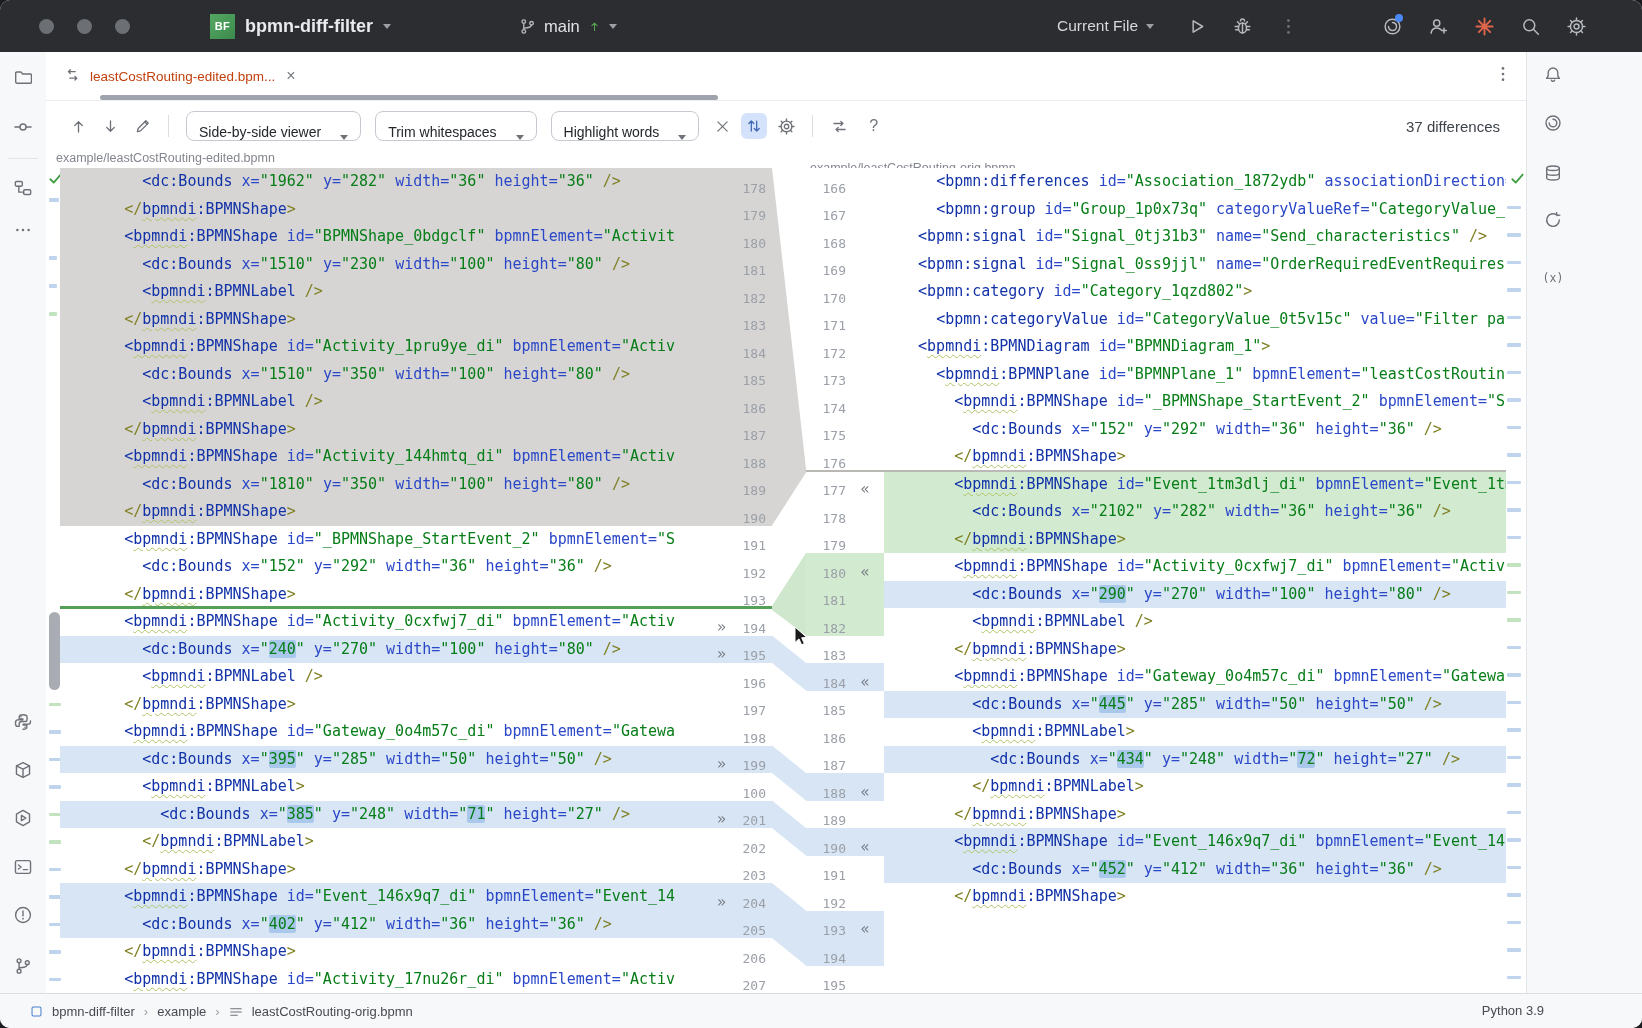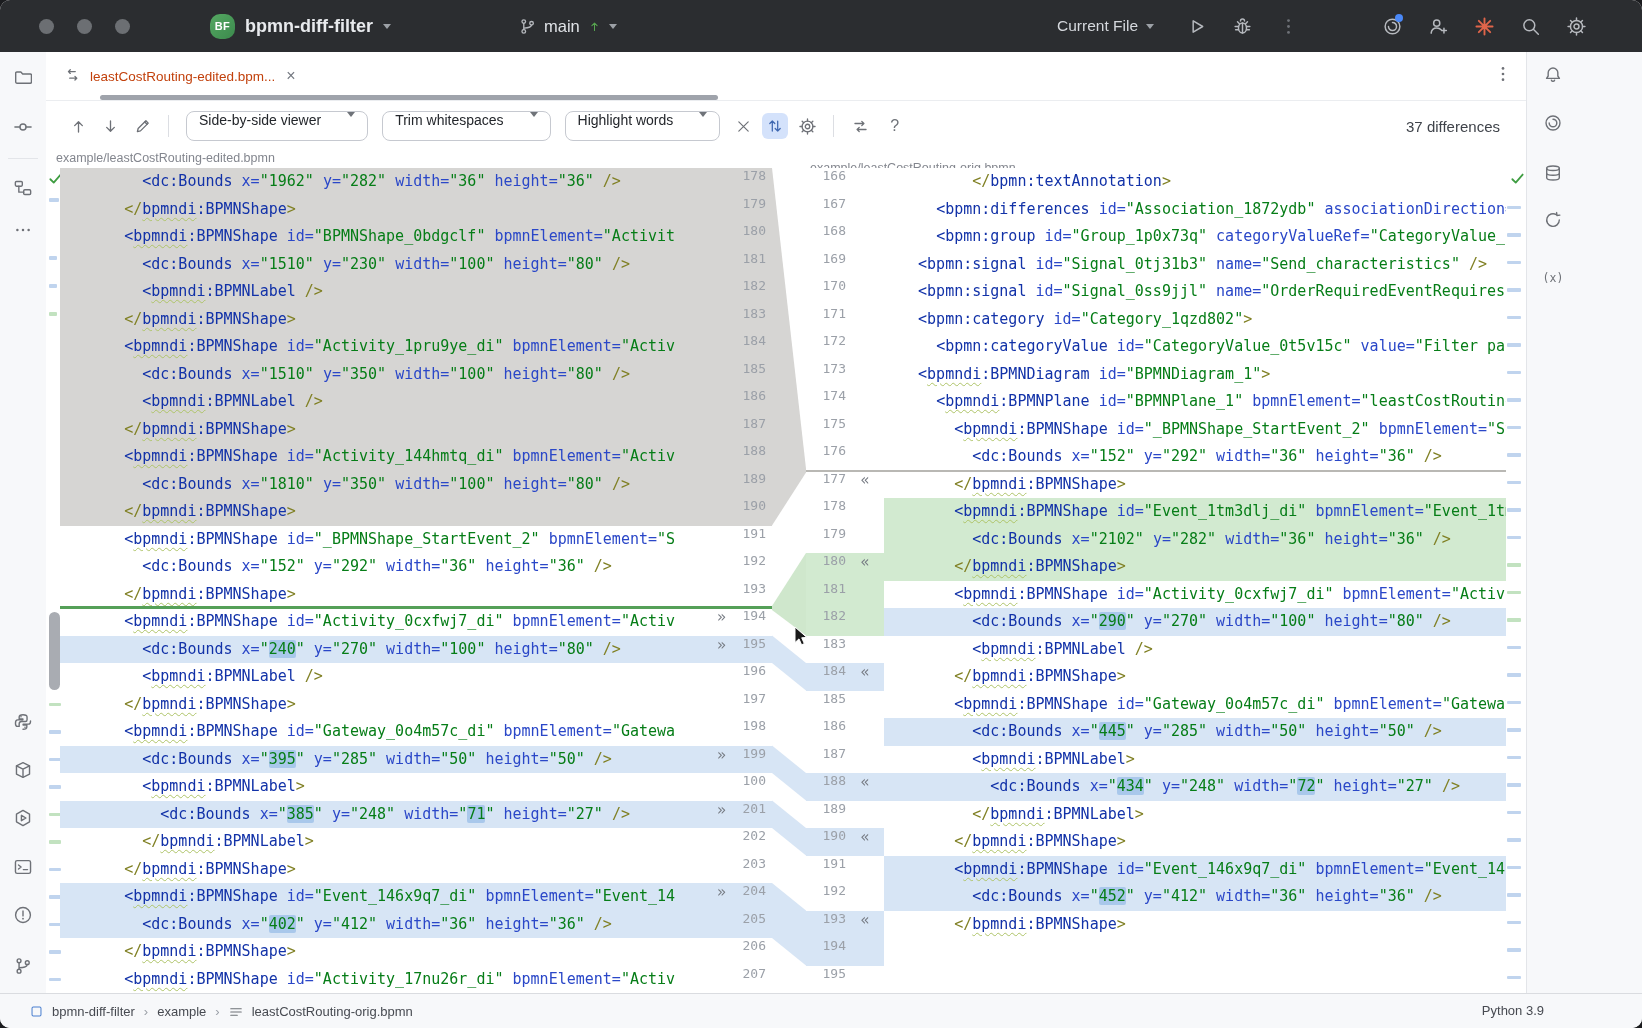--- a/index.html
+++ b/index.html
@@ -3,21 +3,21 @@
 <meta charset="utf-8">
 <style>
   html,body{margin:0;padding:0;background:#1b1c1f;font-family:"Liberation Sans",sans-serif;}
   .win{position:relative;width:1642px;height:1028px;background:#ffffff;border-radius:10px;overflow:hidden;margin:0 auto;}
 
   
   .titlebar{position:absolute;left:0;top:0;width:1642px;height:52px;background:#2b2d30;display:flex;align-items:center;}
   .lights{display:flex;align-items:center;gap:23px;padding-left:39px;}
   .light{width:15px;height:15px;border-radius:50%;background:#6c6f73;display:inline-block;}
   .proj{display:flex;align-items:center;gap:10px;margin-left:80px;cursor:default;}
-  .badge{width:25px;height:25px;border-radius:10px;background:linear-gradient(135deg,#55a862,#3c8a4d);color:#fff;
+  .badge{width:25px;height:25px;border-radius:0;background:linear-gradient(135deg,#55a862,#3c8a4d);color:#fff;
          font-size:11px;font-weight:bold;display:flex;align-items:center;justify-content:center;letter-spacing:.5px;}
   .projName{color:#e8eaed;font-size:18px;font-weight:600;}
   .caret{width:0;height:0;border-left:4.5px solid transparent;border-right:4.5px solid transparent;border-top:5.5px solid #9ca0a6;display:inline-block;}
   .branch{display:flex;align-items:center;gap:8px;margin-left:128px;}
   .branchName{color:#dfe2e6;font-size:16.5px;}
   .tb-right{margin-left:auto;display:flex;align-items:center;padding-right:54px;}
   .runcfg{display:flex;align-items:center;gap:8px;color:#d5d8dd;font-size:15.5px;margin-right:30px;}
   #tbIcons{display:flex;align-items:center;gap:22px;}
   #tbIcons .tbi{position:relative;display:flex;align-items:center;justify-content:center;width:24px;height:24px;}
   #tbIcons .tbi.gap{margin-left:58px;}
@@ -36,21 +36,21 @@
   .tab{position:absolute;left:10px;top:0;height:48px;display:flex;align-items:center;gap:9px;padding:0 8px;}
   .tabLabel{font-size:13.5px;color:#c2410c;}
   .tabClose{color:#757a82;font-size:16px;line-height:16px;padding:0 2px;}
   .tabKebab{position:absolute;left:1448px;top:13px;width:22px;text-align:center;}
   .hscroll{position:absolute;left:54px;top:43px;width:618px;height:5px;background:#9fa3ab;border-radius:2.5px;}
 
   .toolbar{position:relative;height:50px;display:flex;align-items:center;padding-left:16px;}
   .icoBtn{display:flex;align-items:center;justify-content:center;width:26px;height:26px;border:none;background:transparent;padding:0;margin:0 3px;}
   .icoBtn.active{background:#d4e2fb;border-radius:6px;}
   .vsep{width:1px;height:22px;background:#dcdee3;margin:0 10px;}
-  .dd{display:inline-flex;align-items:flex-start;gap:26px;height:30px;padding:0 12px;border:1px solid #c6c9d0;border-radius:8px;
+  .dd{display:inline-flex;align-items:flex-end;gap:19px;height:30px;padding:0 12px;border:1px solid #c6c9d0;border-radius:8px;
       background:#fff;font-family:"Liberation Sans",sans-serif;font-size:14px;color:#23262b;margin:0 7px;}
   .ddcaret{width:0;height:0;border-left:4px solid transparent;border-right:4px solid transparent;border-top:5px solid #6f7379;}
   .helpBtn{border:none;background:transparent;color:#6f7379;font-size:16px;margin:0 8px;}
   .diffCount{margin-left:auto;margin-right:26px;font-size:15px;color:#3f434a;}
 
   .headers{position:relative;height:18px;}
   .hdrL{position:absolute;left:10px;top:0;font-size:12.5px;color:#83868e;}
   .hdrR{position:absolute;left:764px;top:10px;font-size:12.5px;color:#83868e;}
 
   
@@ -60,21 +60,21 @@
   .gutL{position:absolute;left:646px;top:0;width:80px;height:825px;}
   #divider{position:absolute;left:726px;top:0;width:34px;height:825px;}
   .gutR{position:absolute;left:760px;top:0;width:78px;height:825px;}
   .codeR{position:absolute;left:838px;top:0;width:622px;height:825px;overflow:hidden;}
   .marksR{position:absolute;left:1460px;top:0;width:20px;height:825px;}
 
   .crow{height:27.5px;white-space:nowrap;}
   .crow pre{margin:0;font-family:"DejaVu Sans Mono",monospace;font-size:15px;line-height:27.5px;}
   .codeL .crow pre{padding-left:10px;}
   .codeR .crow pre{padding-left:16px;}
-  .grow{height:27.5px;display:flex;align-items:flex-start;justify-content:flex-end;}
+  .grow{height:27.5px;display:flex;align-items:flex-end;justify-content:flex-end;}
   .gutL .grow{padding-right:6px;gap:10px;}
   .gutR .grow{padding-right:0;}
   .lnum{font-family:"DejaVu Sans Mono",monospace;font-size:13px;color:#9ba0a8;}
   .mk{width:22px;font-size:15px;color:#767b83;text-align:center;font-family:"DejaVu Sans Mono",monospace;}
   .gutR .mk{margin-left:8px;margin-right:8px;}
 
   .bg-del{background:#d6d5d3;}
   .bg-ins{background:#d2ead0;}
   .bg-chg{background:#d7e5f5;}
 
@@ -771,23 +771,20 @@
           <div class="grow bg-chg">
             <span class="lnum">194</span>
             <span class="mk"></span>
           </div>
           <div class="grow ">
             <span class="lnum">195</span>
             <span class="mk"></span>
           </div>
         </div>
       <div class="codeR" id="codeR">
-          <div class="crow ">
-            <pre>        <span class="cb">&lt;/</span><span class="tg">bpmn:textAnnotation</span><span class="cb">&gt;</span></pre>
-          </div>
           <div class="crow ">
             <pre>    <span class="tg">&lt;</span><span class="tg">bpmn:differences</span> <span class="at">id=</span><span class="st">"Association_1872ydb"</span> <span class="at">associationDirection=</span></pre>
           </div>
           <div class="crow ">
             <pre>    <span class="tg">&lt;</span><span class="tg">bpmn:group</span> <span class="at">id=</span><span class="st">"Group_1p0x73q"</span> <span class="at">categoryValueRef=</span><span class="st">"CategoryValue_0t</span></pre>
           </div>
           <div class="crow ">
             <pre>  <span class="tg">&lt;</span><span class="tg">bpmn:signal</span> <span class="at">id=</span><span class="st">"Signal_0tj31b3"</span> <span class="at">name=</span><span class="st">"Send_characteristics"</span> <span class="cb">/&gt;</span></pre>
           </div>
           <div class="crow ">

